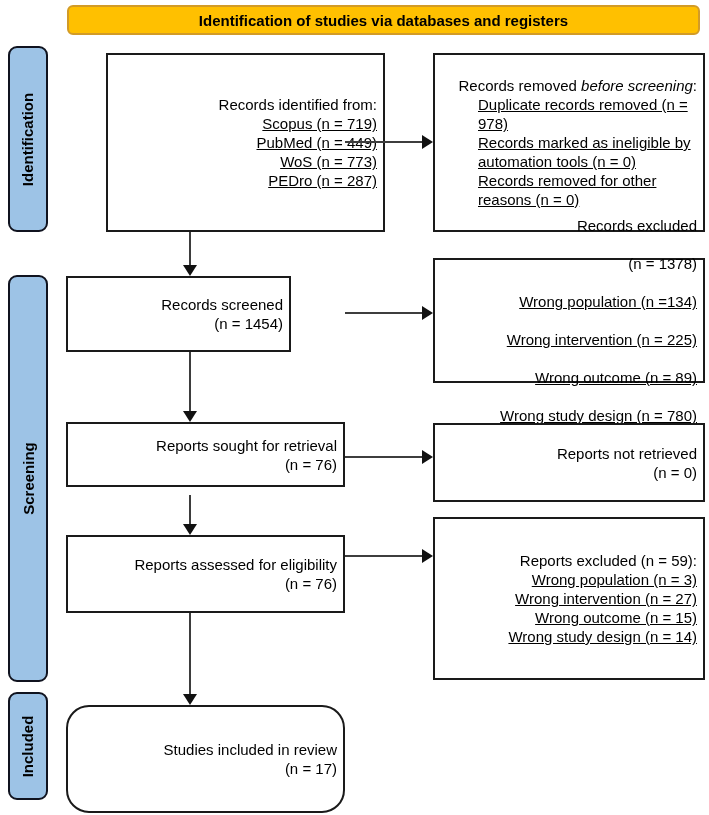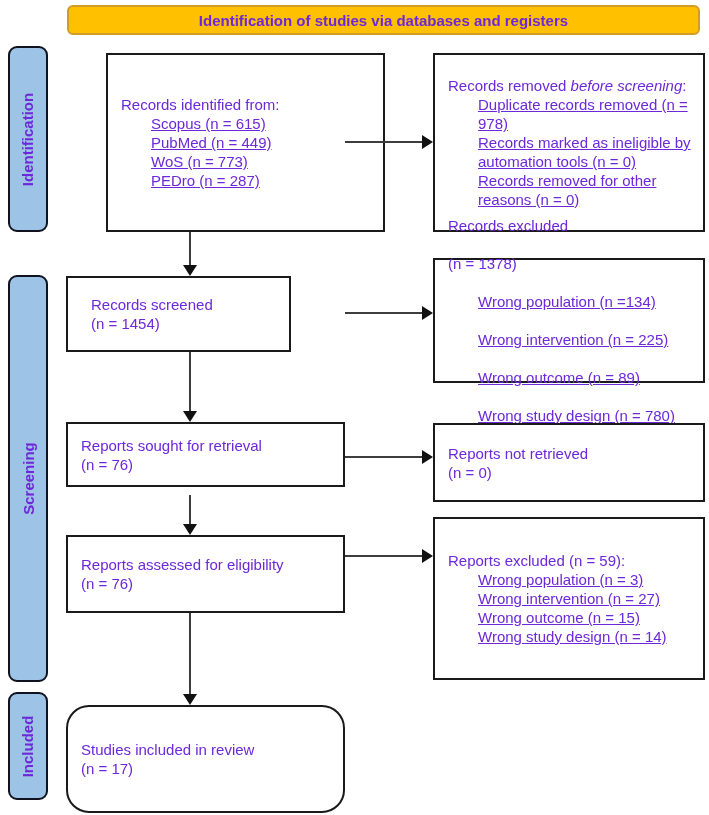--- a/index.html
+++ b/index.html
@@ -2,21 +2,21 @@
 <html><head>
 <meta charset="utf-8">
 <style>
   html, body { margin: 0; padding: 0; background: #ffffff; }
   .canvas {
     position: relative;
     width: 709px;
     height: 815px;
     background: #ffffff;
     font-family: "Liberation Sans", sans-serif;
-    color: #6d28d9;
+    color: #000000;
     overflow: hidden;
   }
   .banner {
     position: absolute;
     left: 67px; top: 5px; width: 633px; height: 30px;
     background: #FFC000;
     border: 2px solid #d29b27;
     border-radius: 6px;
     box-sizing: border-box;
     display: flex; align-items: center; justify-content: center;
@@ -35,21 +35,21 @@
     white-space: nowrap;
     font-size: 15px; font-weight: bold;
   }
   .box {
     position: absolute;
     background: #ffffff;
     border: 2px solid #1a1a1a;
     box-sizing: border-box;
     display: flex; flex-direction: column; justify-content: center;
     padding: 4px 6px 4px 13px;
-    font-size: 15px; line-height: 19px;
+    font-size: 15px; line-height: 19px; align-items: flex-end;
   }
   .ln { white-space: normal; }
   .indent { padding-left: 30px; text-decoration: underline; }
   .hline { position: absolute; height: 2px; background: #3d3d3d; }
   .vline { position: absolute; width: 2px; background: #3d3d3d; }
   .head-right {
     position: absolute; width: 0; height: 0;
     border-top: 7px solid transparent;
     border-bottom: 7px solid transparent;
     border-left: 11px solid #111111;
@@ -76,21 +76,21 @@
   </div>
   <div class="stage" style="left:8px; top:275px; width:40px; height:407px;">
     <span>Screening</span>
   </div>
   <div class="stage" style="left:8px; top:692px; width:40px; height:108px;">
     <span>Included</span>
   </div>
 
   <div class="box" style="left:66px; top:53px; width:279px; height:179px;margin-left:40px;">
     <div class="ln">Records identified from:</div>
-    <div class="ln indent">Scopus (n = 615)</div>
+    <div class="ln indent">Scopus (n = 719)</div>
     <div class="ln indent">PubMed (n = 449)</div>
     <div class="ln indent">WoS (n = 773)</div>
     <div class="ln indent">PEDro (n = 287)</div>
   </div>
 
   <div class="box" style="left:66px; top:276px; width:225px; height:76px;padding-left:23px;">
     <div class="ln">Records screened</div>
     <div class="ln">(n = 1454)</div>
   </div>
 

